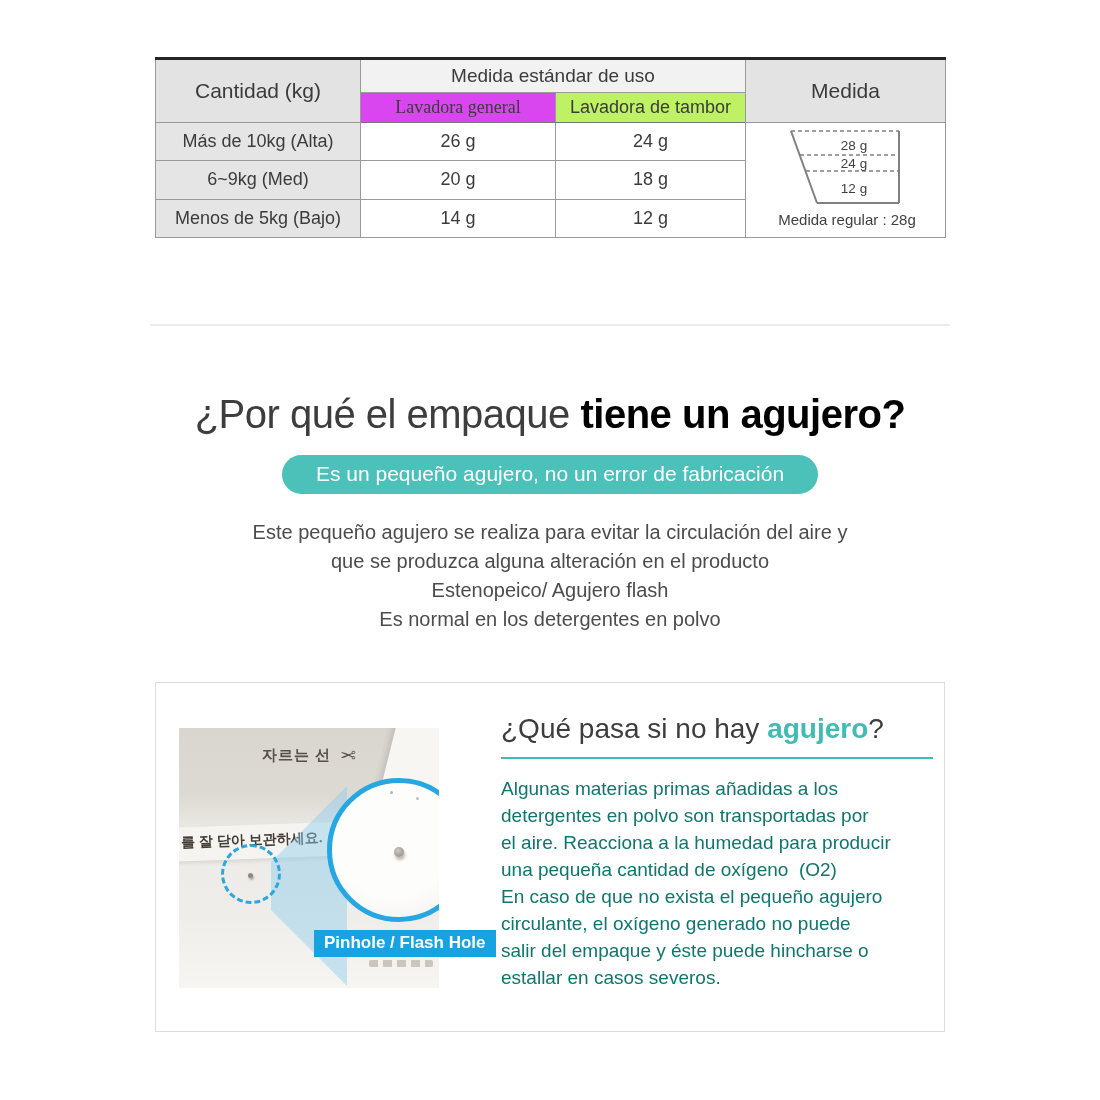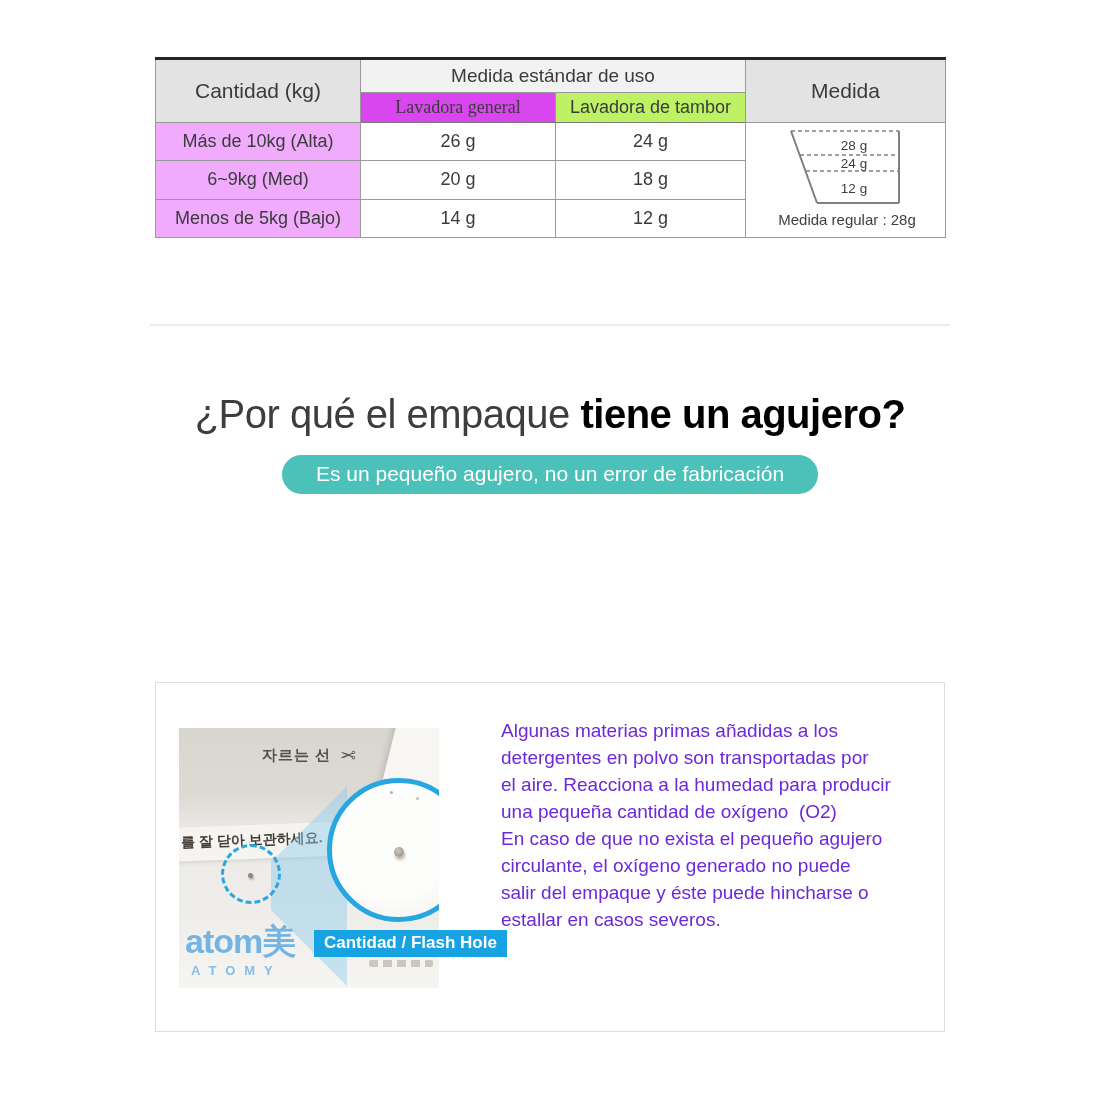--- a/index.html
+++ b/index.html
@@ -10,21 +10,21 @@
   .table-wrap{position:absolute;left:155px;top:57px;width:790px;}
   table.dosage{border-collapse:collapse;table-layout:fixed;width:790px;
                border:1px solid #9a9a9a;border-top:3px solid #252525;}
   table.dosage th,table.dosage td{border:1px solid #9a9a9a;font-weight:400;
                text-align:center;vertical-align:middle;padding:0;}
   .h-quantity{background:#e3e3e3;font-size:21px;}
   .h-group{background:#f2f2f2;font-size:19px;height:32px;}
   .h-measure{background:#e3e3e3;font-size:21px;}
   .h-general{background:#d946ef;font-size:18px;height:29px;border-bottom:1px solid #777 !important;font-family:Liberation Serif, serif;}
   .h-drum{background:#bef264;font-size:18px;border-bottom:1px solid #777 !important;margin-left:40px;}
-  .row-label{background:#f0abfc;font-size:18px;}
+  .row-label{background:#e5e5e5;font-size:18px;}
   td.val{background:#fff;font-size:18px;}
   tr.data{height:37px;}
   td.cup-cell{background:#fff;}
   .cup-svg text{font-family:"Liberation Sans",sans-serif;fill:#3f3f3f;}
 
   
   .note{position:absolute;left:155px;top:237px;font-size:17.5px;color:#3a3a3a;}
 
   
   .divider{position:absolute;left:150px;top:324px;width:800px;height:0;
@@ -75,21 +75,21 @@
   .fragment{position:absolute;right:2px;top:212px;font-size:13px;font-weight:700;
             color:#97a0a8;letter-spacing:1px;}
   .blurline{position:absolute;right:6px;top:232px;width:64px;height:7px;border-radius:2px;
             background:repeating-linear-gradient(90deg,#b9b2a8 0 9px,transparent 9px 14px);opacity:.7;}
   .pinhole-label{position:absolute;left:158px;top:247px;background:#17a3e2;color:#fff;
             font-size:17px;font-weight:700;padding:3px 10px 4px;white-space:nowrap;}
 
   .box-text{position:absolute;left:345px;top:30px;width:432px;}
   .box-heading{font-size:28px;color:#3d3d3d;padding-bottom:12px;border-bottom:2px solid #3fbcb4;}
   .box-heading .accent{color:#3fbcb4;font-weight:700;}
-  .box-body{margin-top:4px;font-size:19px;line-height:27px;color:#6d28d9;white-space:pre-wrap;}
+  .box-body{margin-top:16px;font-size:19px;line-height:27px;color:#0f766e;white-space:pre-wrap;}
 </style>
 </head>
 <body>
 
 <div class="page">
 
   <div class="table-wrap">
     <table class="dosage">
       <colgroup>
           <col style="width:205px">
@@ -142,20 +142,24 @@
 
 
   <div class="divider"></div>
 
   <div class="why-title"><span>¿Por qué el empaque </span><span class="accent">tiene un agujero?</span></div>
 
   <div class="badge-row">
     <span class="badge">Es un pequeño agujero, no un error de fabricación</span>
   </div>
 
+  <div class="intro">Este pequeño agujero se realiza para evitar la circulación del aire y
+que se produzca alguna alteración en el producto
+Estenopeico/ Agujero flash
+Es normal en los detergentes en polvo</div>
 
   <div class="info-box">
 
     <div class="photo">
       <div class="fold"></div>
       <div class="cutline"><span>자르는 선</span><span class="scissors">✂</span></div>
       <div class="seam"></div>
       <div class="keep-text"><span>를 잘 닫아 보관하세요.</span><span class="zipper"><svg width="24" height="13" viewBox="0 0 24 13">
               <rect x="4" y="2" width="18" height="9" rx="4" fill="#9b958c"></rect>
               <rect x="8" y="4.5" width="12" height="4" rx="2" fill="#e8e5e0"></rect>
@@ -163,31 +167,28 @@
             </svg></span></div>
       <div class="beam"></div>
       <div class="dashed-circle">
           <div class="dot"></div>
         </div>
       <div class="big-circle">
         <div class="hole"></div>
         <div class="speck1"></div>
         <div class="speck2"></div>
       </div>
-      <div class="logo">
-        <div class="word">atom美</div>
-        <div class="sub">ATOMY</div>
-      </div>
       <div class="fragment">ERGEN</div>
       <div class="blurline"></div>
     </div>
 
-    <div class="pinhole-label">Cantidad / Flash Hole</div>
+    <div class="pinhole-label">Pinhole / Flash Hole</div>
 
     <div class="box-text">
+      <div class="box-heading"><span>¿Qué pasa si no hay </span><span class="accent">agujero</span><span>?</span></div>
       <div class="box-body">Algunas materias primas añadidas a los
 detergentes en polvo son transportadas por
 el aire. Reacciona a la humedad para producir
 una pequeña cantidad de oxígeno  (O2)
 En caso de que no exista el pequeño agujero
 circulante, el oxígeno generado no puede
 salir del empaque y éste puede hincharse o
 estallar en casos severos.</div>
     </div>
 

